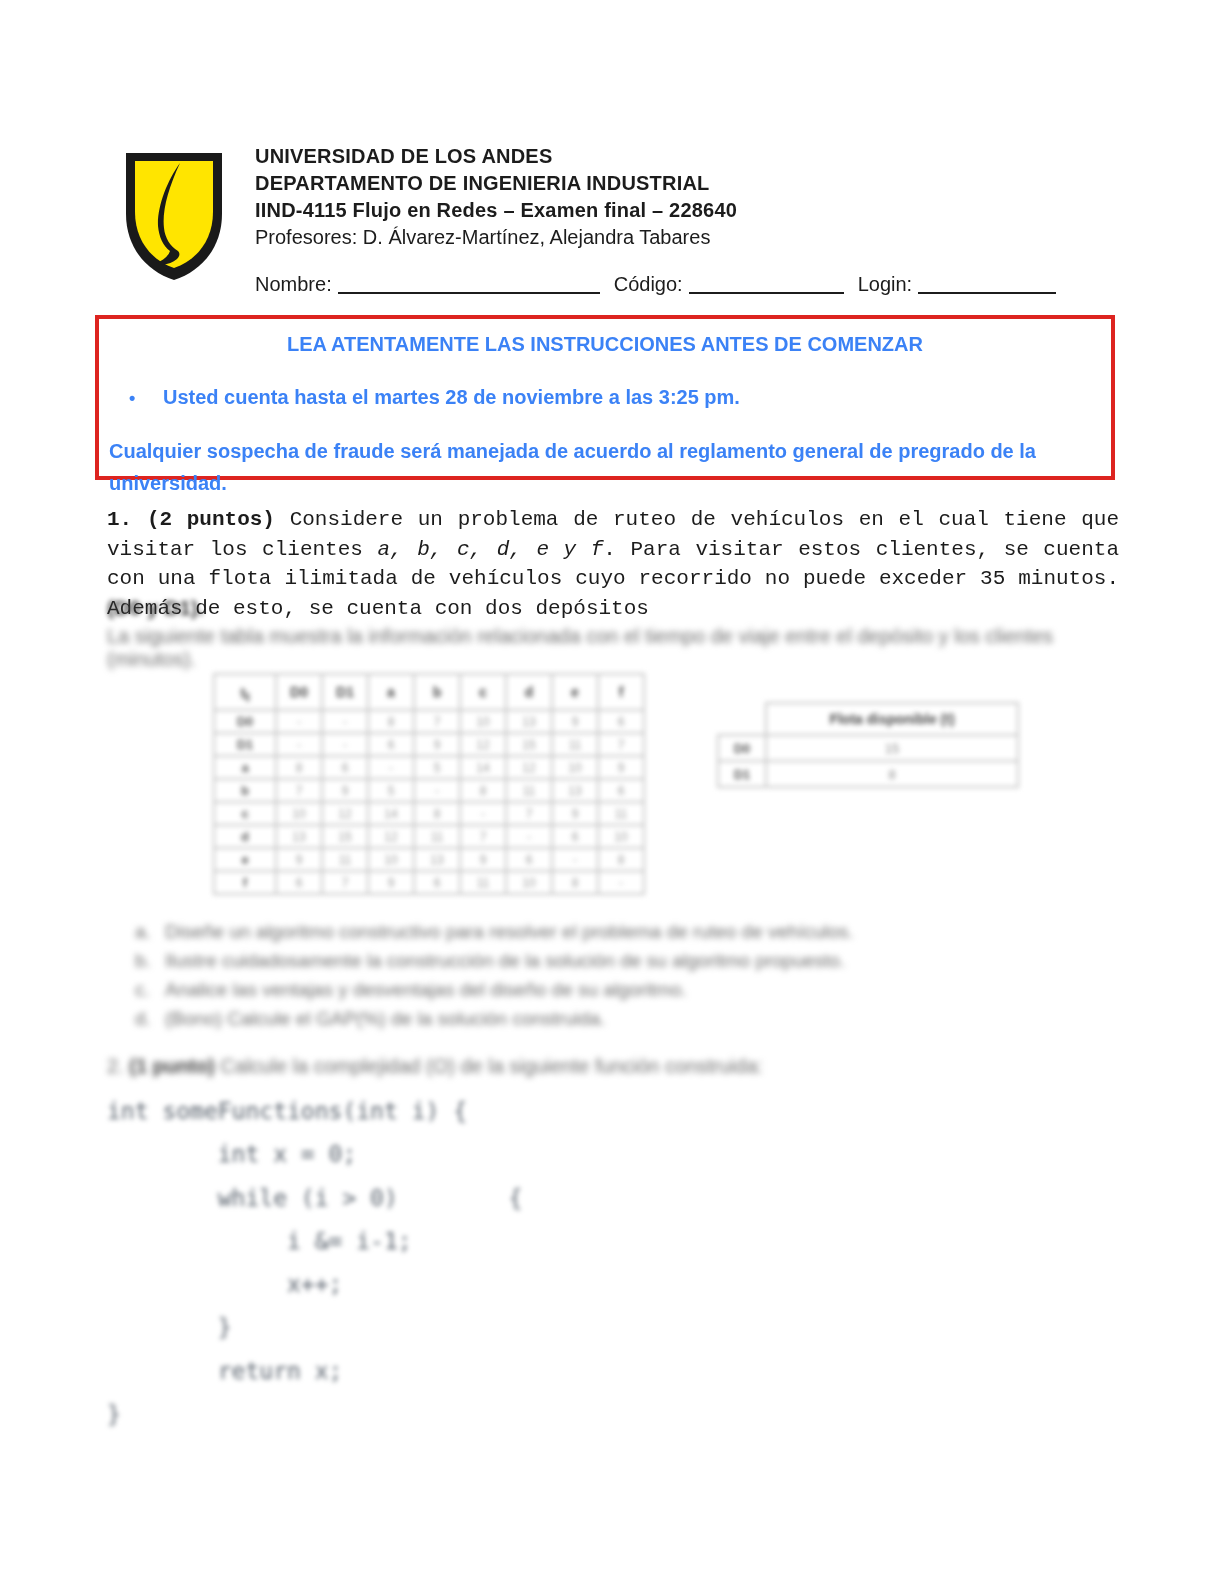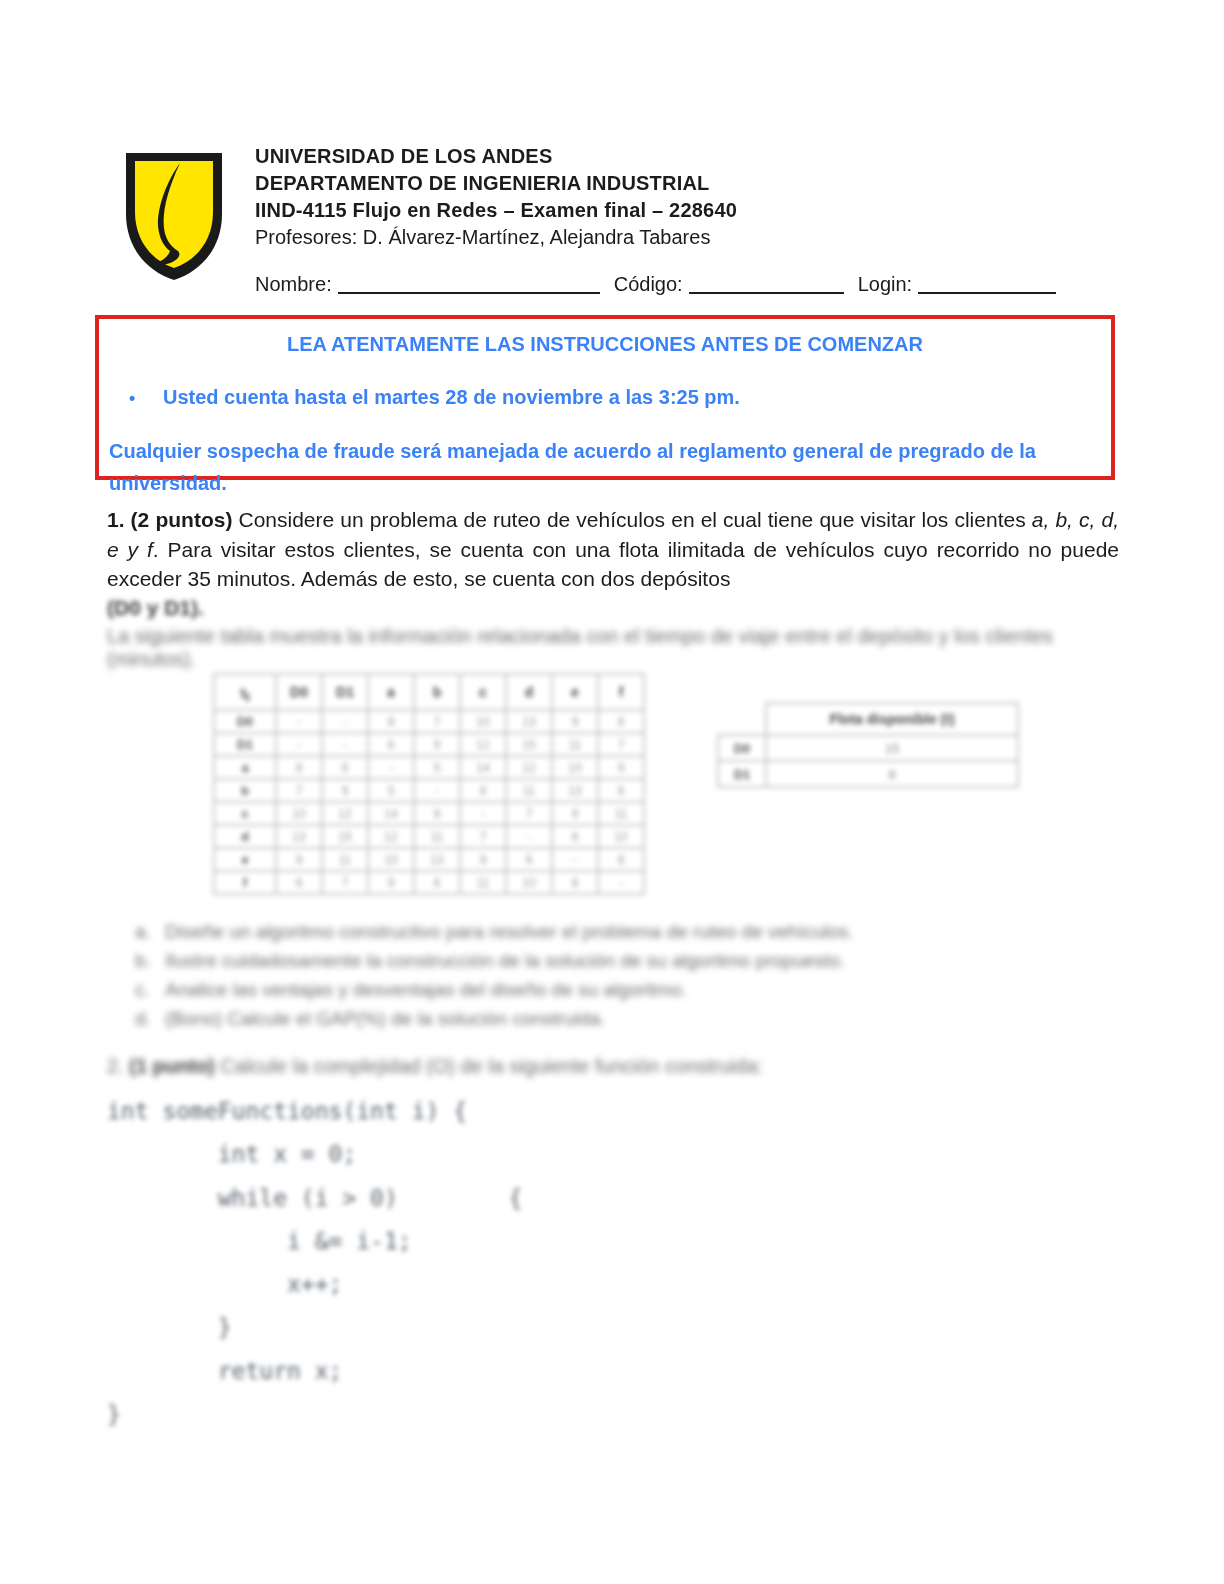--- a/index.html
+++ b/index.html
@@ -20,21 +20,21 @@
   .instructions-box{
     position:absolute;left:95px;top:315px;width:1020px;height:165px;box-sizing:border-box;
     border:4px solid #dd2420;color:#3b82f6;font-weight:bold;
   }
   .ins-title{text-align:center;font-size:20px;margin-top:14px;}
   .ins-bullet{margin:30px 0 0 30px;font-size:20px;}
   .ins-bullet .bullet{display:inline-block;width:34px;font-size:18px;}
   .ins-warning{margin:26px 10px 0 10px;font-size:20px;line-height:32px;}
   
   .q1{position:absolute;left:107px;top:505px;width:1012px;margin:0;
-      font-size:21px;line-height:29.5px;text-align:justify;}
+      font-size:21px;line-height:29.5px;text-align:justify;font-family:Liberation Mono, monospace;}
   .q1 b{font-weight:bold;}
   .q1 i{font-style:italic;}
   
   .bz{filter:blur(3px);}
   .bz-mid{filter:blur(2.8px);}
   .bz-light{filter:blur(2.6px);}
   .depots{position:absolute;left:107px;top:596px;font-size:21px;font-weight:600;color:#3c3c3c;}
   .intro{position:absolute;left:107px;top:625px;width:1014px;font-size:20px;line-height:23px;color:#6f6f6f;}
   
   .ttable{position:absolute;left:213px;top:673px;border-collapse:collapse;table-layout:fixed;width:430px;}

